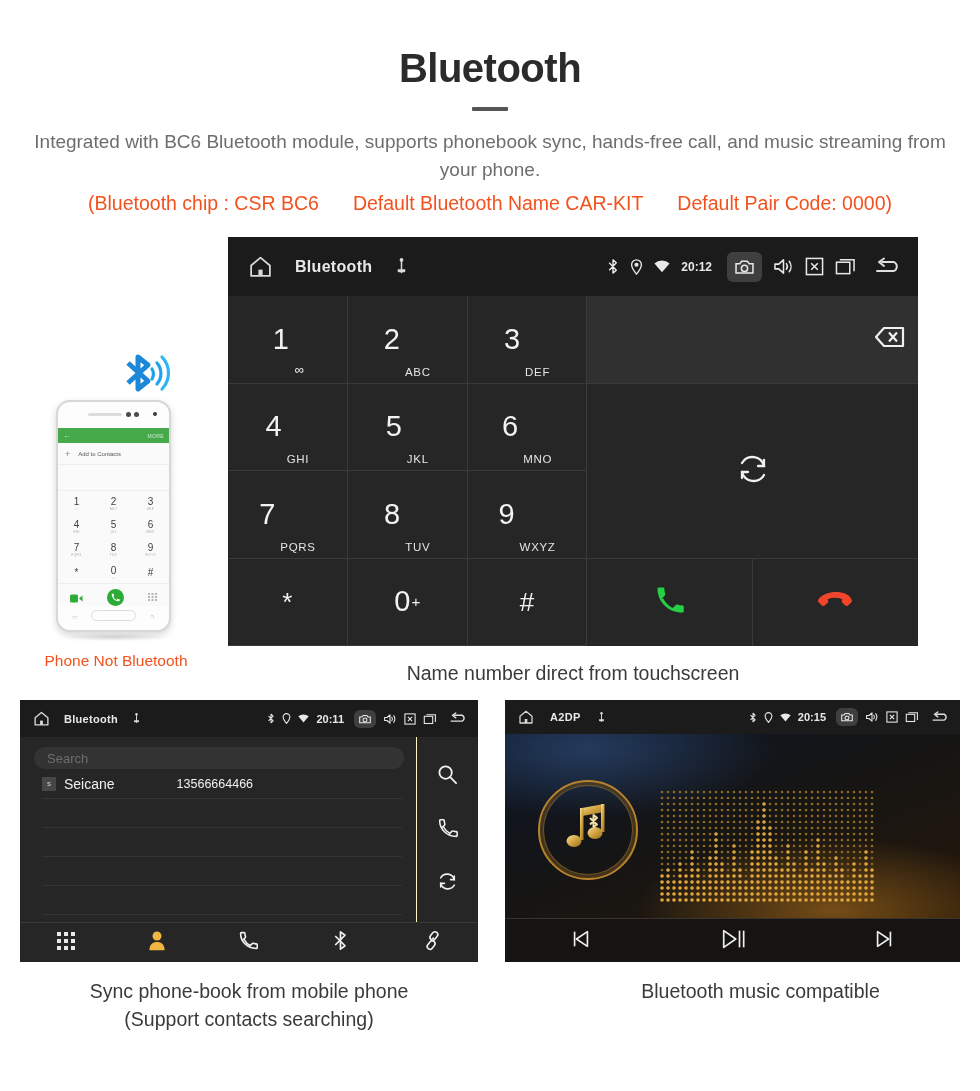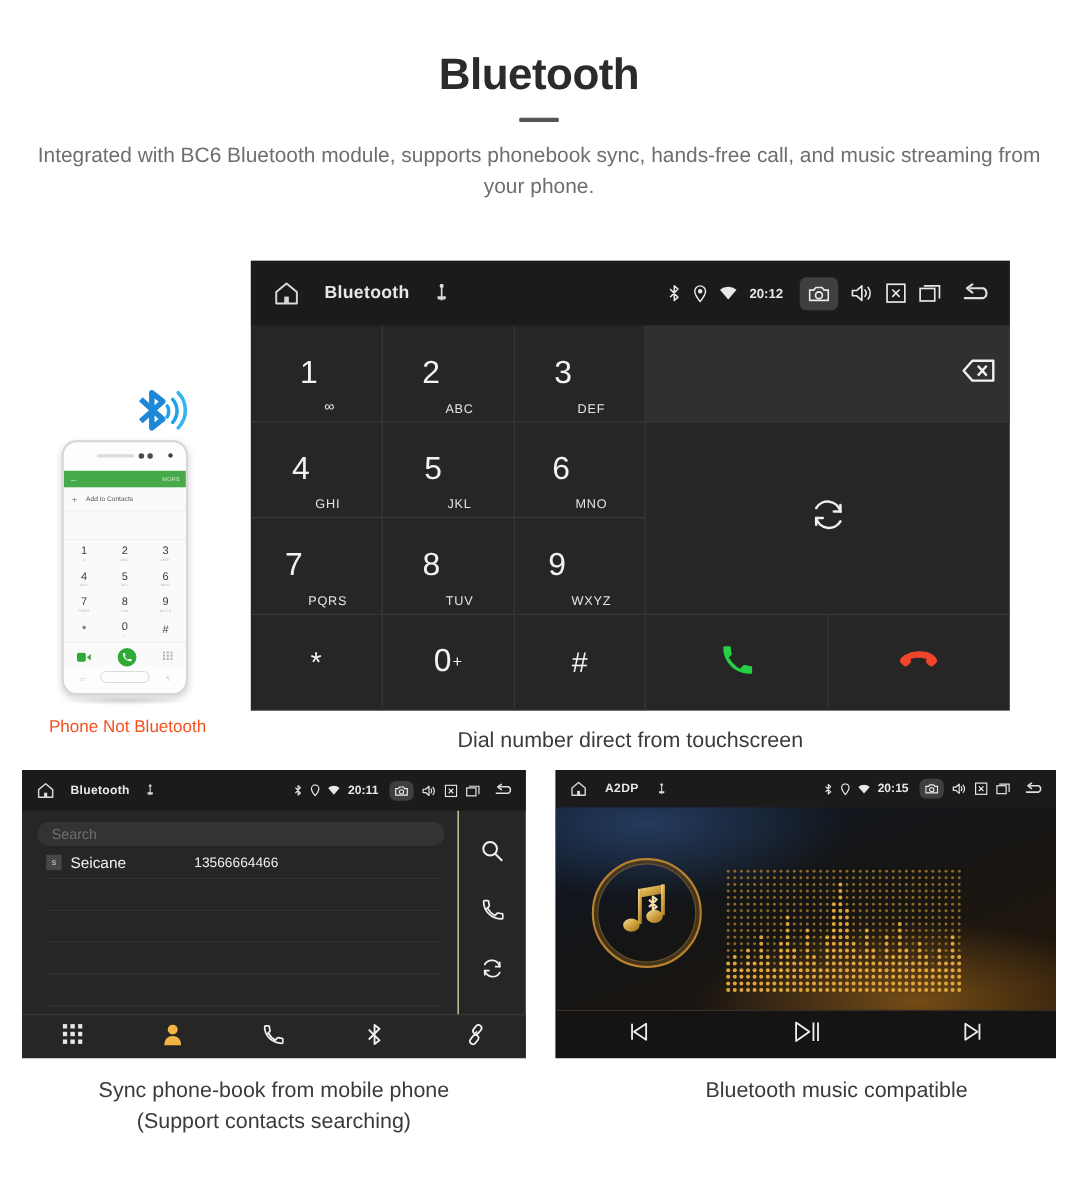--- a/index.html
+++ b/index.html
@@ -224,20 +224,25 @@
   .a2dp-ctrl > div { flex: 1; display: flex; align-items: center; justify-content: center; }
 </style>
 </head>
 <body>
 
 <div class="page">
 
   <div class="hdr-title">Bluetooth</div>
   <div class="hdr-rule"></div>
   <div class="hdr-sub">Integrated with BC6 Bluetooth module, supports phonebook sync, hands-free call, and music streaming from your phone.</div>
+  <div class="hdr-specs">
+    <span>(Bluetooth chip : CSR BC6</span>
+    <span>Default Bluetooth Name CAR-KIT</span>
+    <span>Default Pair Code: 0000)</span>
+  </div>
 
   <div class="phone-wrap">
     <div class="bt-logo">
       <svg width="54" height="44" viewBox="0 0 54 44">
         <path d="M10 12 L30 30 L20 38 L20 6 L30 14 L10 32" fill="none" stroke="#1e88d8" stroke-width="5" stroke-linejoin="round"></path>
         <path d="M34 18 a10 10 0 0 1 0 10" fill="none" stroke="#22a3e8" stroke-width="3.2" stroke-linecap="round"></path>
         <path d="M39 12 a16 16 0 0 1 0 21" fill="none" stroke="#22a3e8" stroke-width="3.2" stroke-linecap="round"></path>
         <path d="M44 6 a23 23 0 0 1 0 32" fill="none" stroke="#2fb6f2" stroke-width="3.2" stroke-linecap="round"></path>
       </svg>
     </div>
@@ -500,21 +505,21 @@
                   <path d="M18 4C11 4 4.5 6.6 1.2 10.2c-1.3 1.4-1.6 3 -.4 4.2l2.8 2.8c1 1 2.4.9 3.4 0l2.6-2.4c.6-.5.8-1.2.6-1.9l-.5-1.7c4.6-1.8 10-1.8 14.6 0l-.5 1.7c-.2.7 0 1.4.6 1.9l2.6 2.4c1 .9 2.4 1 3.4 0l2.8-2.8c1.2-1.2.9-2.8-.4-4.2C31.5 6.6 25 4 18 4z"></path>
                 </svg>
             </span>
           </div>
         </div>
       </div>
     </div>
 
   </div>
 
-  <div class="cap" style="left:228px; top:660px; width:690px;">Dial number direct from touchscreen</div>
+  <div class="cap" style="left:228px; top:660px; width:690px;">Name number direct from touchscreen</div>
 
   <div class="unit" id="pb-unit">
     <div class="statusbar">
       <div class="sb-left">
         <span class="sb-ico">
           <svg width="17" height="17" viewBox="0 0 24 24" fill="none" stroke="#d9d9d9" stroke-width="1.9" stroke-linejoin="round">
               <path d="M3 11 L12 3.5 L21 11 V21 H3 Z"></path>
               <rect x="10" y="15" width="4" height="6" fill="#d9d9d9" stroke="none"></rect>
             </svg>
         </span>

